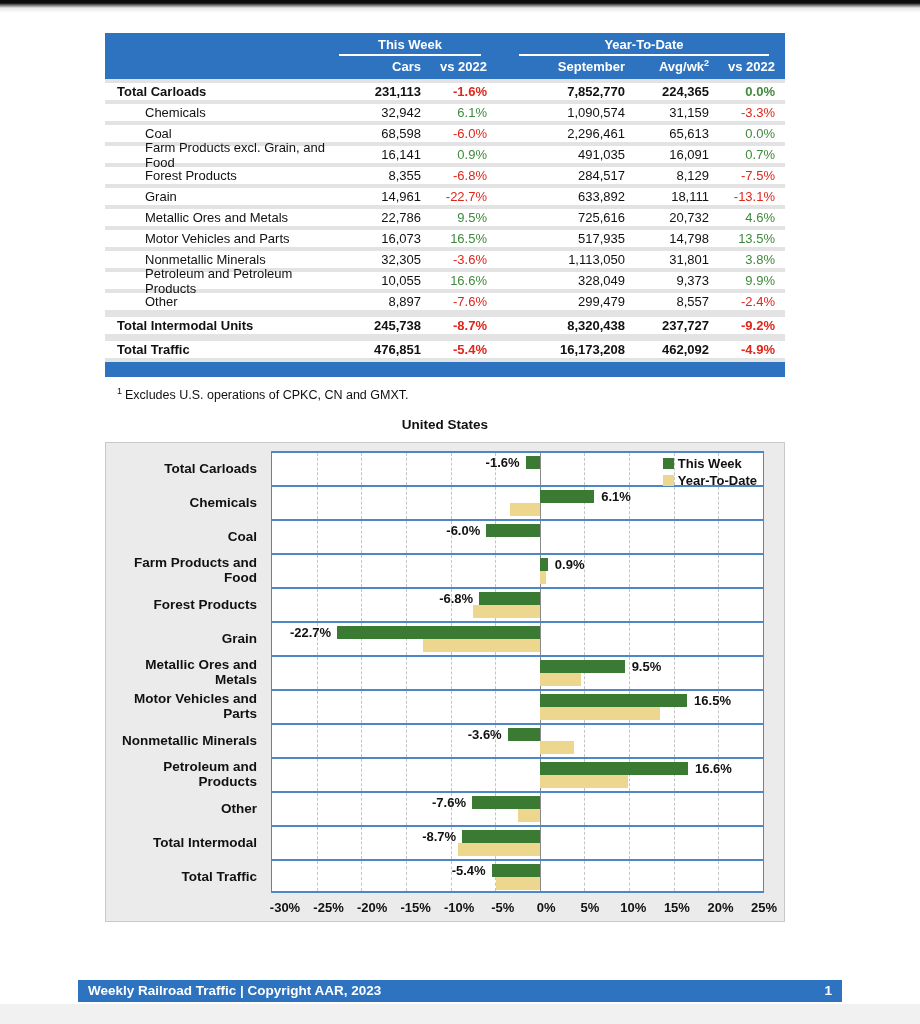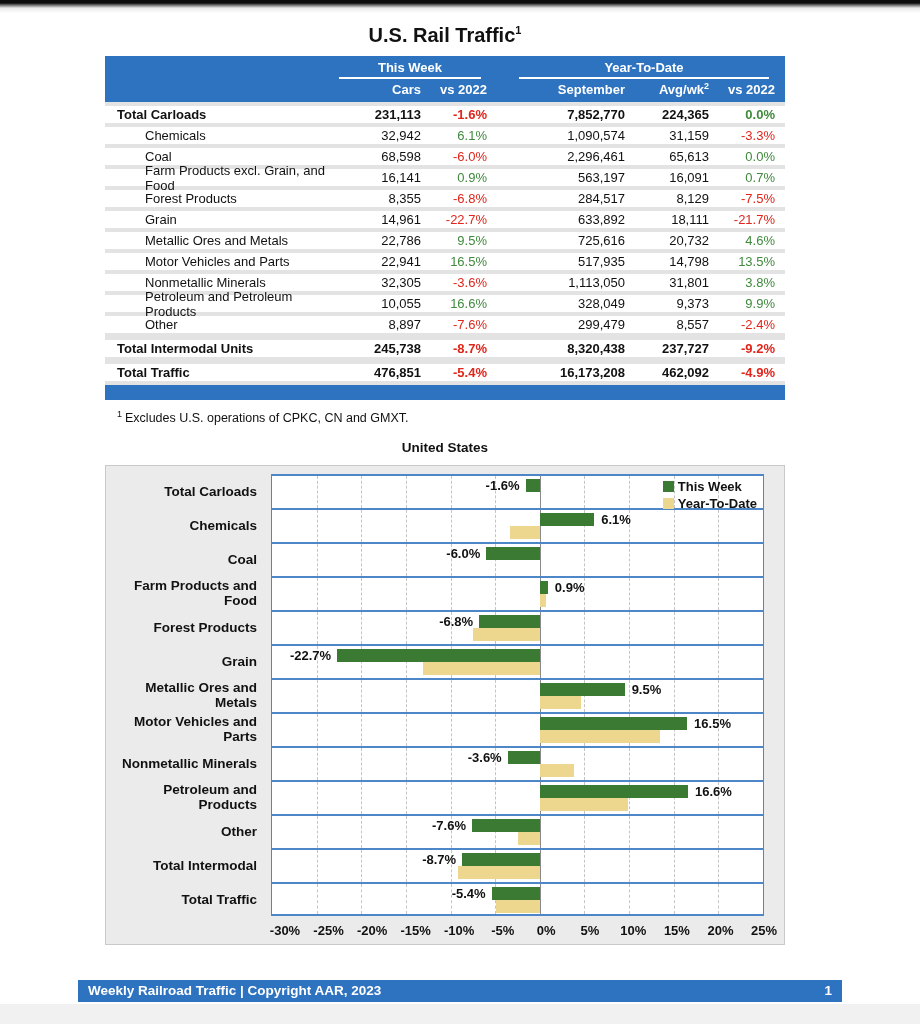--- a/index.html
+++ b/index.html
@@ -76,21 +76,20 @@
             background:#2e73c0; color:#fff; font-weight:bold; font-size:13.5px;
             line-height:22px; padding:0 10px; display:flex; justify-content:space-between; }
   .bottom-strip { position:absolute; left:0; right:0; top:1004px; bottom:0; background:#f1f1f1; }
 </style>
 </head>
 <body>
 
 <div class="topbar"></div>
 
 <div class="titleblock">
-  <div class="page-title"><span>U.S. Rail Traffic</span><sup>1</sup></div>
 </div>
 
 <div class="rail-table">
   <div class="thead">
     <div class="grp-row">
       <div class="c-label"></div>
       <div class="g-week">
           <span class="grp-u">This Week</span>
         </div>
       <div class="c-sp"></div>
@@ -134,54 +133,54 @@
         <div class="c-sp"></div>
         <div class="c-cum">2,296,461</div>
         <div class="c-avg">65,613</div>
         <div class="c-vs2 pos">0.0%</div>
       </div>
       <div class="t-row sub">
         <div class="c-label">Farm Products excl. Grain, and Food</div>
         <div class="c-cars">16,141</div>
         <div class="c-vs1 pos">0.9%</div>
         <div class="c-sp"></div>
-        <div class="c-cum">563,197</div>
+        <div class="c-cum">491,035</div>
         <div class="c-avg">16,091</div>
         <div class="c-vs2 pos">0.7%</div>
       </div>
       <div class="t-row sub">
         <div class="c-label">Forest Products</div>
         <div class="c-cars">8,355</div>
         <div class="c-vs1 neg">-6.8%</div>
         <div class="c-sp"></div>
         <div class="c-cum">284,517</div>
         <div class="c-avg">8,129</div>
         <div class="c-vs2 neg">-7.5%</div>
       </div>
       <div class="t-row sub">
         <div class="c-label">Grain</div>
         <div class="c-cars">14,961</div>
         <div class="c-vs1 neg">-22.7%</div>
         <div class="c-sp"></div>
         <div class="c-cum">633,892</div>
         <div class="c-avg">18,111</div>
-        <div class="c-vs2 neg">-21.7%</div>
+        <div class="c-vs2 neg">-13.1%</div>
       </div>
       <div class="t-row sub">
         <div class="c-label">Metallic Ores and Metals</div>
         <div class="c-cars">22,786</div>
         <div class="c-vs1 pos">9.5%</div>
         <div class="c-sp"></div>
         <div class="c-cum">725,616</div>
         <div class="c-avg">20,732</div>
         <div class="c-vs2 pos">4.6%</div>
       </div>
       <div class="t-row sub">
         <div class="c-label">Motor Vehicles and Parts</div>
-        <div class="c-cars">22,941</div>
+        <div class="c-cars">16,073</div>
         <div class="c-vs1 pos">16.5%</div>
         <div class="c-sp"></div>
         <div class="c-cum">517,935</div>
         <div class="c-avg">14,798</div>
         <div class="c-vs2 pos">13.5%</div>
       </div>
       <div class="t-row sub">
         <div class="c-label">Nonmetallic Minerals</div>
         <div class="c-cars">32,305</div>
         <div class="c-vs1 neg">-3.6%</div>

